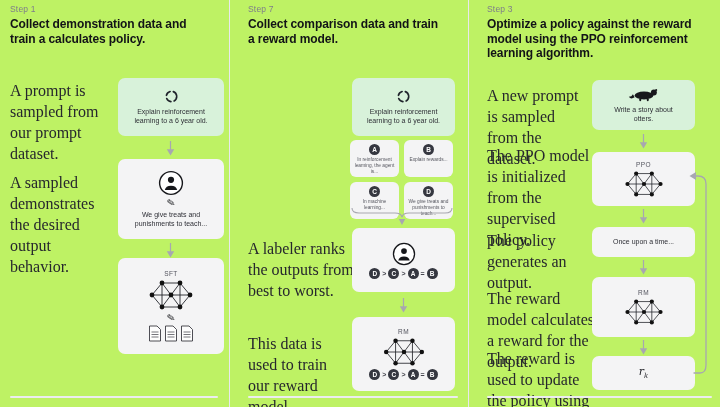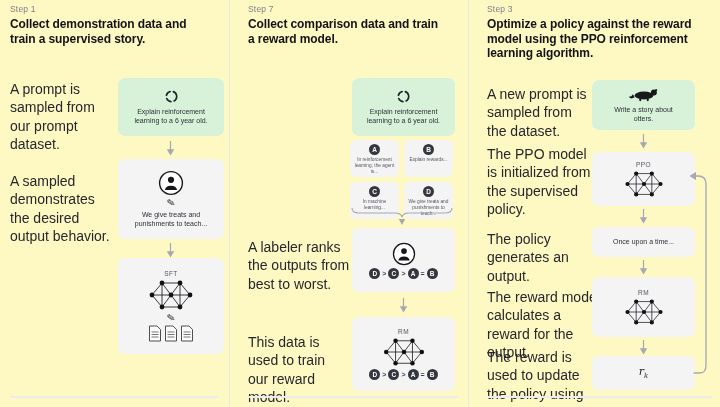--- a/index.html
+++ b/index.html
@@ -1,24 +1,24 @@
 <!DOCTYPE html>
 <html><head>
 <meta charset="utf-8">
 <style>
   html,body{margin:0;padding:0;background:#fff;}
   #canvas{
     position:relative;width:720px;height:407px;overflow:hidden;
-    background:#fef9c3;font-family:"Liberation Sans",sans-serif;color:#26272d;
+    background:#bef264;font-family:"Liberation Sans",sans-serif;color:#26272d;
   }
   .vdiv{position:absolute;top:0;bottom:0;width:1px;background:#e8e8ec;}
   .endline{position:absolute;height:2px;border-radius:2px;background:#ececf0;}
   .step{position:absolute;font-size:8.5px;color:#7d7d8a;letter-spacing:.2px;}
   .heading{position:absolute;font-size:12px;font-weight:bold;color:#121317;line-height:1.22;letter-spacing:-.1px;}
-  .cap{position:absolute;font-size:14px;color:#26272d;line-height:1.32;}
+  .cap{position:absolute;font-size:16px;color:#26272d;line-height:1.32;font-family:Liberation Serif, serif;}
   .gbox{position:absolute;background:#d8f2da;border-radius:7px;display:flex;flex-direction:column;align-items:center;justify-content:center;gap:3px;padding:4px 6px;box-sizing:border-box;}
   .graybox{position:absolute;background:#f4f4f5;border-radius:7px;display:flex;flex-direction:column;align-items:center;justify-content:center;gap:2px;padding:4px 5px;box-sizing:border-box;}
   .boxtext{font-size:7px;line-height:1.3;color:#2e2f36;text-align:center;}
   .modeltag{font-size:6.5px;color:#53545e;letter-spacing:.4px;}
   .darr{position:absolute;}
   .rank{display:flex;align-items:center;justify-content:center;gap:2px;}
   .rank .circ{width:11px;height:11px;border-radius:50%;background:#353740;color:#fff;
     font-size:6.5px;font-weight:bold;display:flex;align-items:center;justify-content:center;}
   .rank .sep{font-size:7px;color:#44454e;font-weight:bold;}
   .opt{position:absolute;width:49px;height:37px;background:#f4f4f5;border-radius:6px;
@@ -32,21 +32,21 @@
 </style>
 </head>
 <body>
 
 <div id="canvas">
 
   <div class="vdiv" style="left:229px"></div>
   <div class="vdiv" style="left:468px"></div>
 
   <div class="step" style="left:10px;top:4px">Step 1</div>
-  <div class="heading" style="left:10px;top:17px;width:190px">Collect demonstration data and train a supervised story.</div>
+  <div class="heading" style="left:10px;top:17px;width:190px">Collect demonstration data and train a calculates policy.</div>
 
   <div class="cap" style="left:10px;top:80px;width:102px">A prompt is sampled from our prompt dataset.</div>
 
   <div class="gbox" style="left:118px;top:78px;width:106px;height:58px">
     <svg width="15" height="15" viewBox="0 0 15 15">
       <circle cx="7.5" cy="7.5" r="5.2" fill="none" stroke="#20242c" stroke-width="1.7" stroke-linecap="round" stroke-dasharray="5.2 3.4"></circle>
     </svg>
     <div class="boxtext" style="width:86px">Explain reinforcement learning to a 6 year old.</div>
   </div>
 

